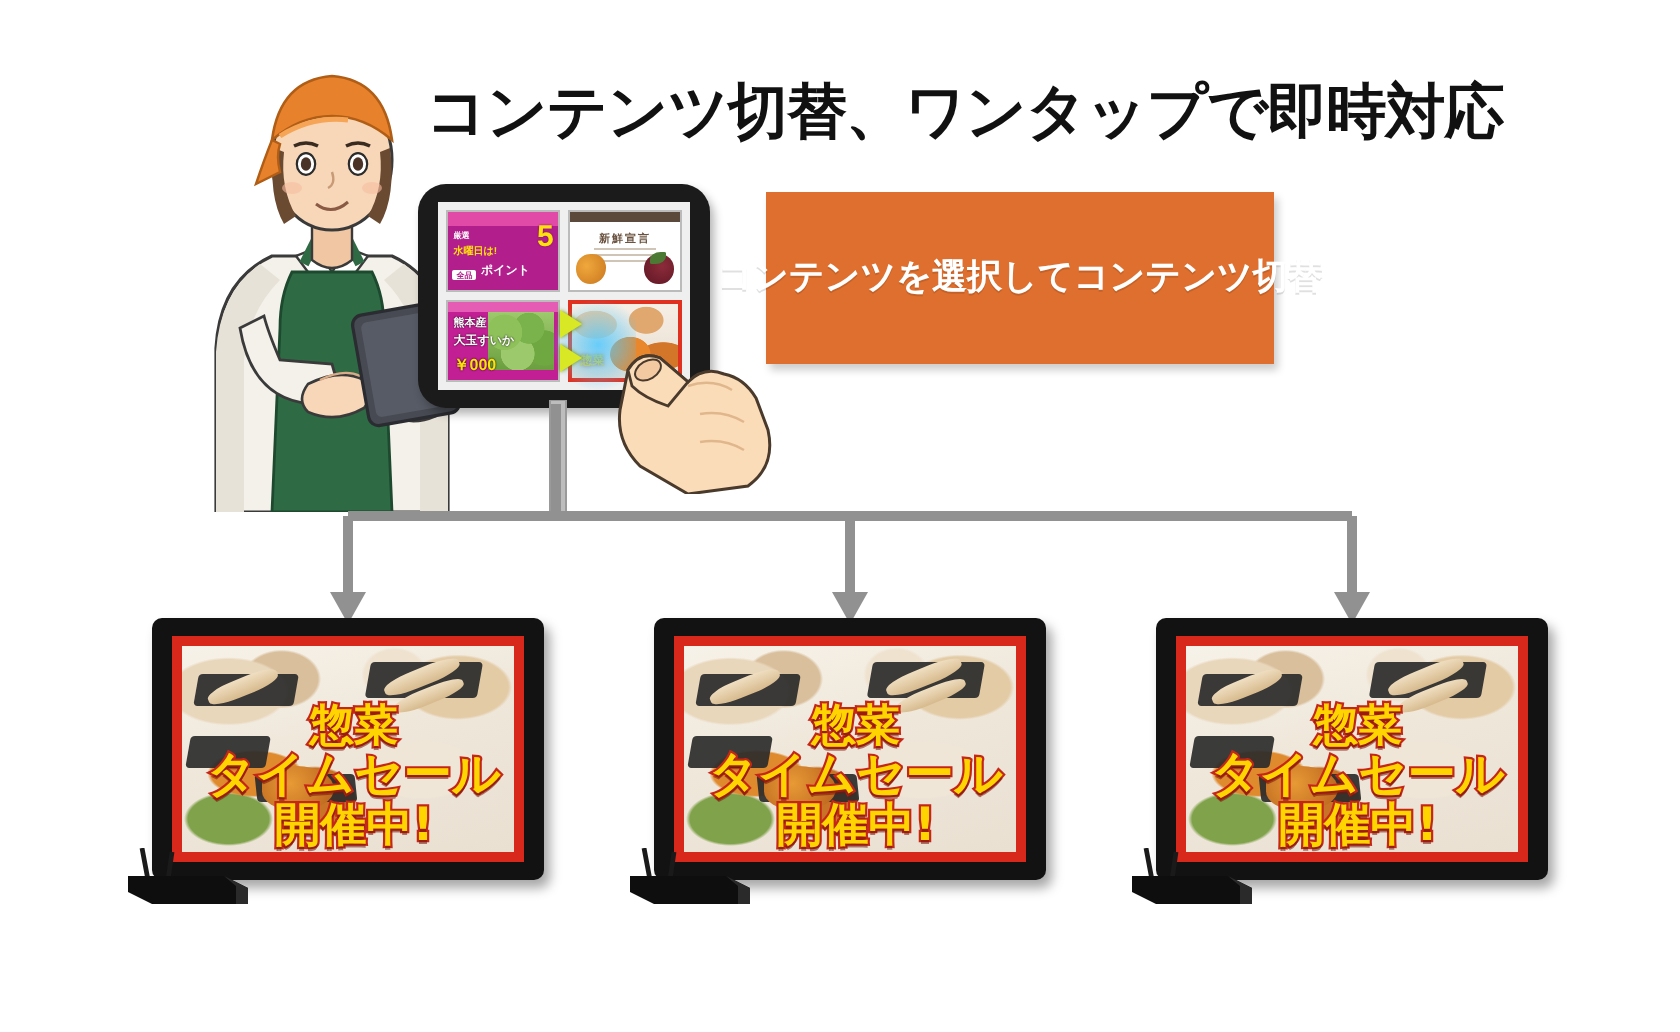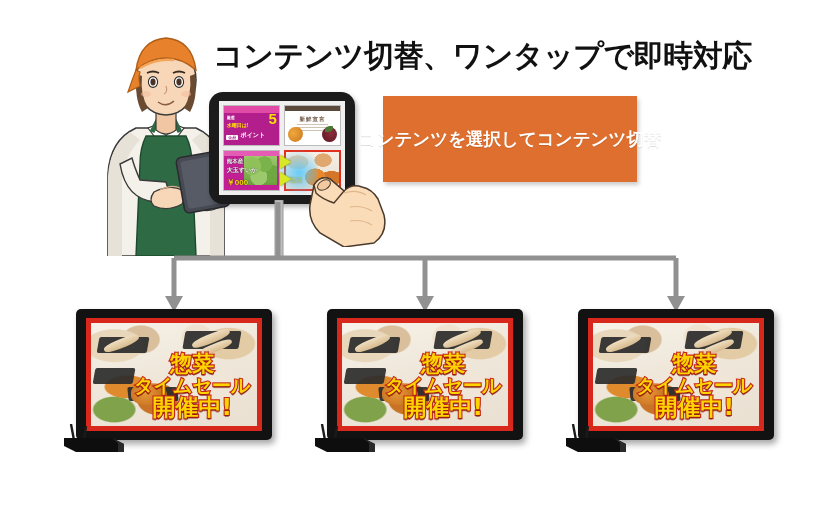--- a/index.html
+++ b/index.html
@@ -153,21 +153,21 @@
        background:radial-gradient(circle at 40% 40%,#e79a35,#b85f1c);border-radius:45% 55% 50% 45%;}
   .mon-text{position:absolute;right:4%;top:28%;text-align:center;}
   .mon-text span{
     display:block;color:#ffd400;font-weight:bold;line-height:1.06;
     font-family:"DejaVu Sans","Liberation Sans",sans-serif;
     -webkit-text-stroke:2.2px #c4271a;
     paint-order:stroke fill;
     text-shadow:0 2px 0 rgba(120,20,10,.55);
   }
   .mon-text .l1{font-size:22px;}
-  .mon-text .l2{font-size:19px;}
+  .mon-text .l2{font-size:24px;}
   .mon-text .l3{font-size:23px;}
   .stb{position:absolute;left:-14px;bottom:-14px;width:74px;height:30px;}
 </style>
 </head>
 <body>
 
 <div class="stage">
 
   <div class="title">コンテンツ切替、ワンタップで即時対応</div>
 

